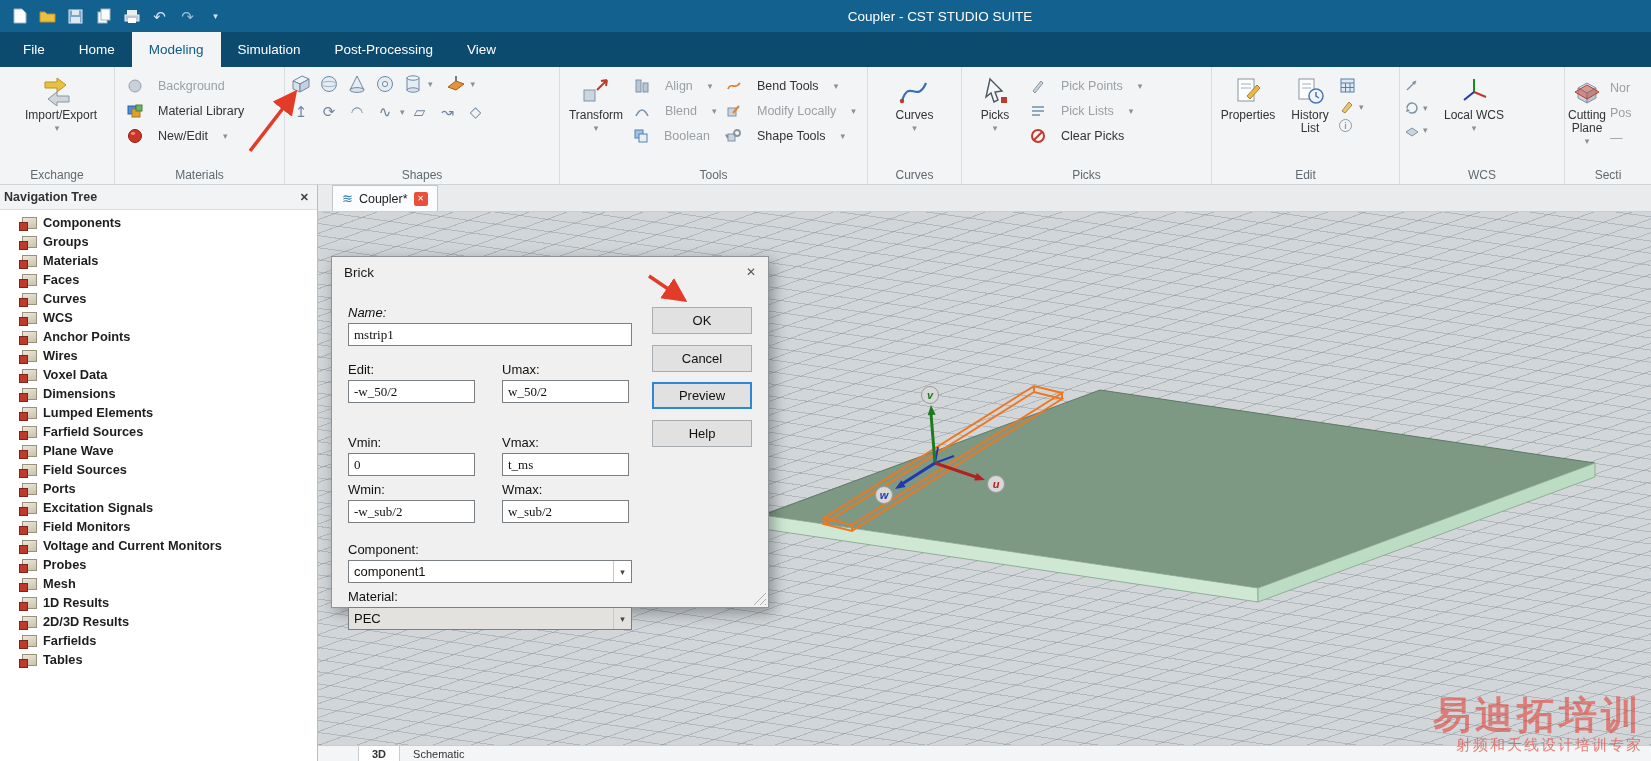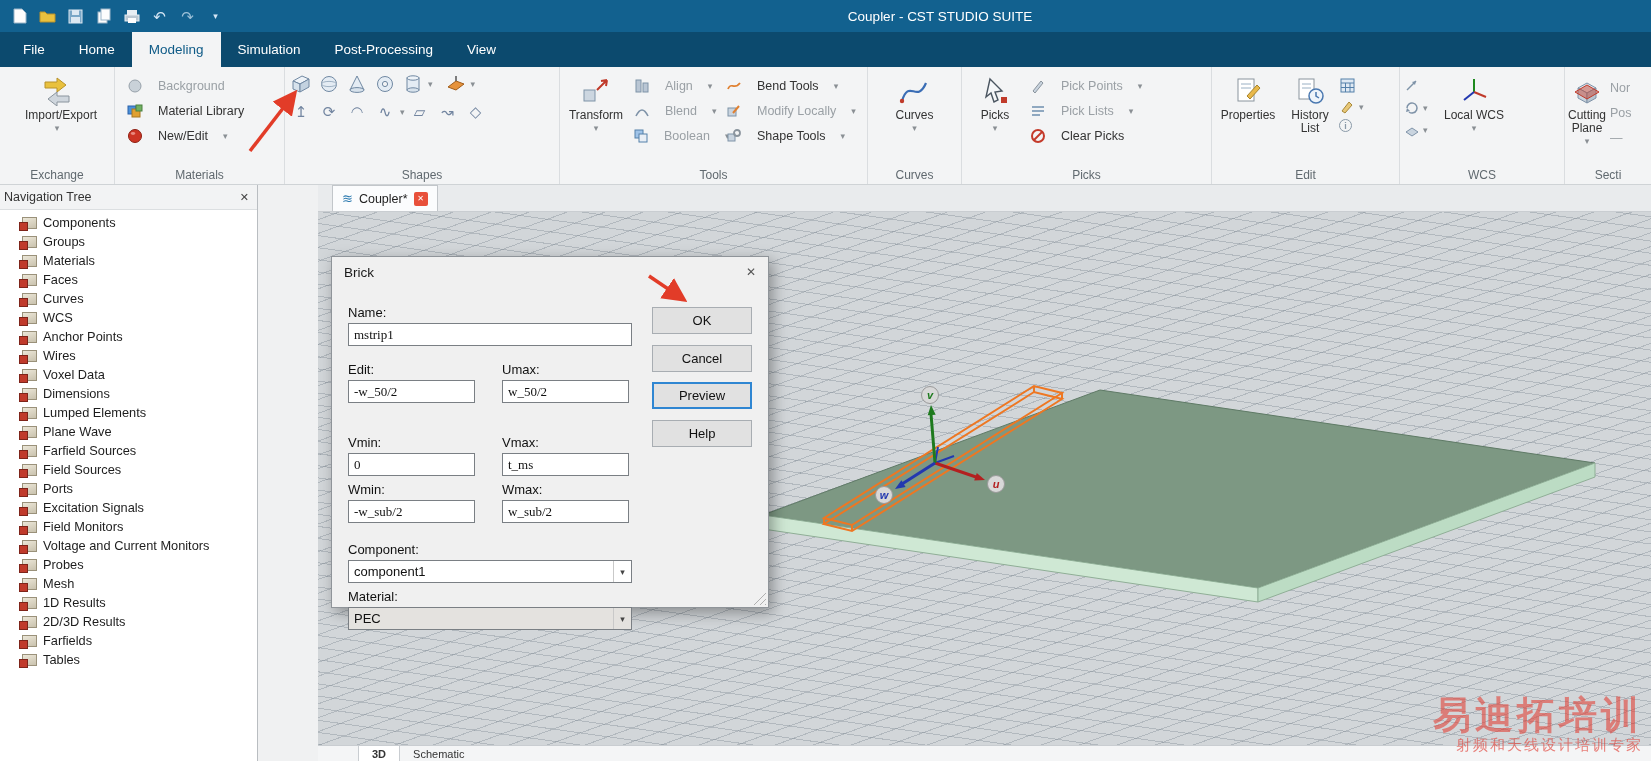--- a/index.html
+++ b/index.html
@@ -31,21 +31,21 @@
   .cx::before { content:"✕"; }
   .srow { display:flex; align-items:center; gap:15px; height:25px; font-size:12.5px; color:#333; padding:0 4px; white-space:nowrap; cursor:default; }
   .srow.dis { color:#9aa0a5; }
   .ric { width:17px; height:17px; display:flex; align-items:center; justify-content:center; }
   .sbtn { width:26px; height:26px; display:flex; align-items:center; justify-content:center; cursor:default; }
   .g2 { color:#7285a0; font-size:15px; }
   .tcol { display:flex; flex-direction:column; padding-top:2px; }
   .info-badge { width:13px; height:13px; border-radius:50%; border:1.5px solid #8a9aa8; color:#8a9aa8; font-size:9px; font-weight:bold; display:flex; align-items:center; justify-content:center; }
 
   
-  .navpanel { position:absolute; top:185px; left:0; width:258px; bottom:0; background:#ffffff; border-right:1px solid #b9bdc1; }
+  .navpanel { position:absolute; top:185px; left:0; width:318px; bottom:0; background:#ffffff; border-right:1px solid #b9bdc1;font-weight:bold; }
   .nav-head { height:25px; background:#f2f3f4; border-bottom:1px solid #dcdfe1; display:flex; align-items:center; font-size:12.5px; color:#333; padding:0 8px 0 4px; }
   .nav-close { margin-left:auto; color:#444; font-size:11px; cursor:default; }
   .navtree-items { padding-top:3px; }
   .tree-row { display:flex; align-items:center; height:19px; padding-left:22px; gap:6px; font-size:12.8px; color:#1d1d1d; cursor:default; }
   .ticon { width:15px; height:12px; position:relative; background:linear-gradient(160deg,#ece7d8,#c9c2ae); border:1px solid #9a917a; flex:0 0 auto; }
   .ticon::after { content:""; position:absolute; left:-4px; bottom:-3px; width:7px; height:7px; background:#c03a2b; border:1px solid #7e241a; }
 
   
   .main { position:absolute; top:185px; left:318px; right:0; bottom:0; }
   .tabbar { height:27px; background:#e9ebed; border-bottom:1px solid #c9cdd1; display:flex; align-items:flex-end; padding-left:14px; }
@@ -548,26 +548,26 @@
           <span class="t-label">Dimensions</span>
         </div>
 
         <div class="tree-row">
           <span class="ticon"></span>
           <span class="t-label">Lumped Elements</span>
         </div>
 
         <div class="tree-row">
           <span class="ticon"></span>
+          <span class="t-label">Farfield Sources</span>
+        </div>
+
+        <div class="tree-row">
+          <span class="ticon"></span>
           <span class="t-label">Plane Wave</span>
-        </div>
-
-        <div class="tree-row">
-          <span class="ticon"></span>
-          <span class="t-label">Farfield Sources</span>
         </div>
 
         <div class="tree-row">
           <span class="ticon"></span>
           <span class="t-label">Field Sources</span>
         </div>
 
         <div class="tree-row">
           <span class="ticon"></span>
           <span class="t-label">Ports</span>
@@ -678,21 +678,21 @@
       <div class="btab">Schematic</div>
     </div>
   </div>
 
   <div class="dialog">
     <div class="dlg-title">
       <span>Brick</span>
       <span class="dlg-close cx"></span>
     </div>
 
-    <label class="dl" style="left:16px; top:48px;">Name:</label>
+    <label class="dl" style="left:16px; top:48px;font-style:italic;">Name:</label>
     <input class="din" style="left: 16px; top: 66px; width: 284px;" value="mstrip1">
 
     <button class="dbtn" style="left:320px; top:50px;">OK</button>
     <button class="dbtn" style="left:320px; top:88px;">Cancel</button>
     <button class="dbtn focused" style="left:320px; top:125px;">Preview</button>
     <button class="dbtn" style="left:320px; top:163px;">Help</button>
 
     <label class="dl" style="left:16px; top:105px;">Edit:</label>
     <label class="dl" style="left:170px; top:105px;">Umax:</label>
     <input class="din" style="left: 16px; top: 123px; width: 127px;" value="-w_50/2">

